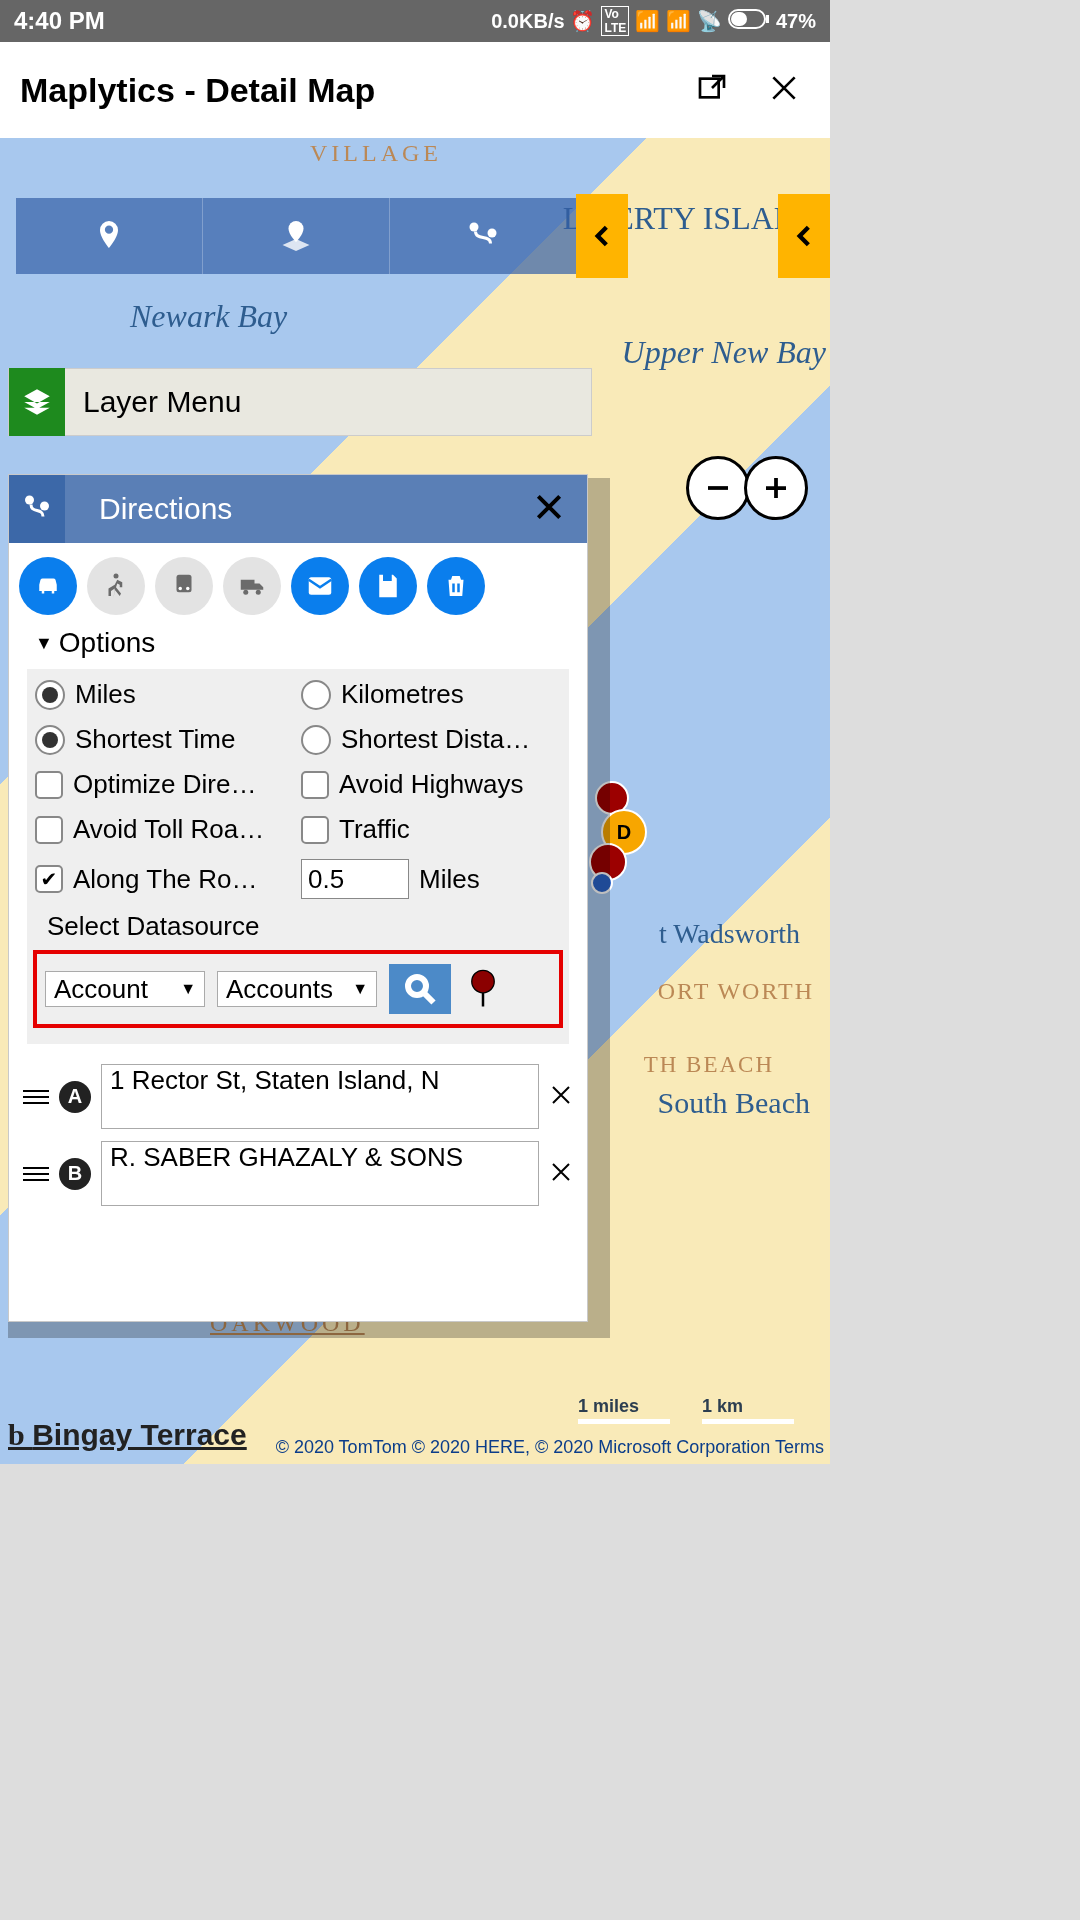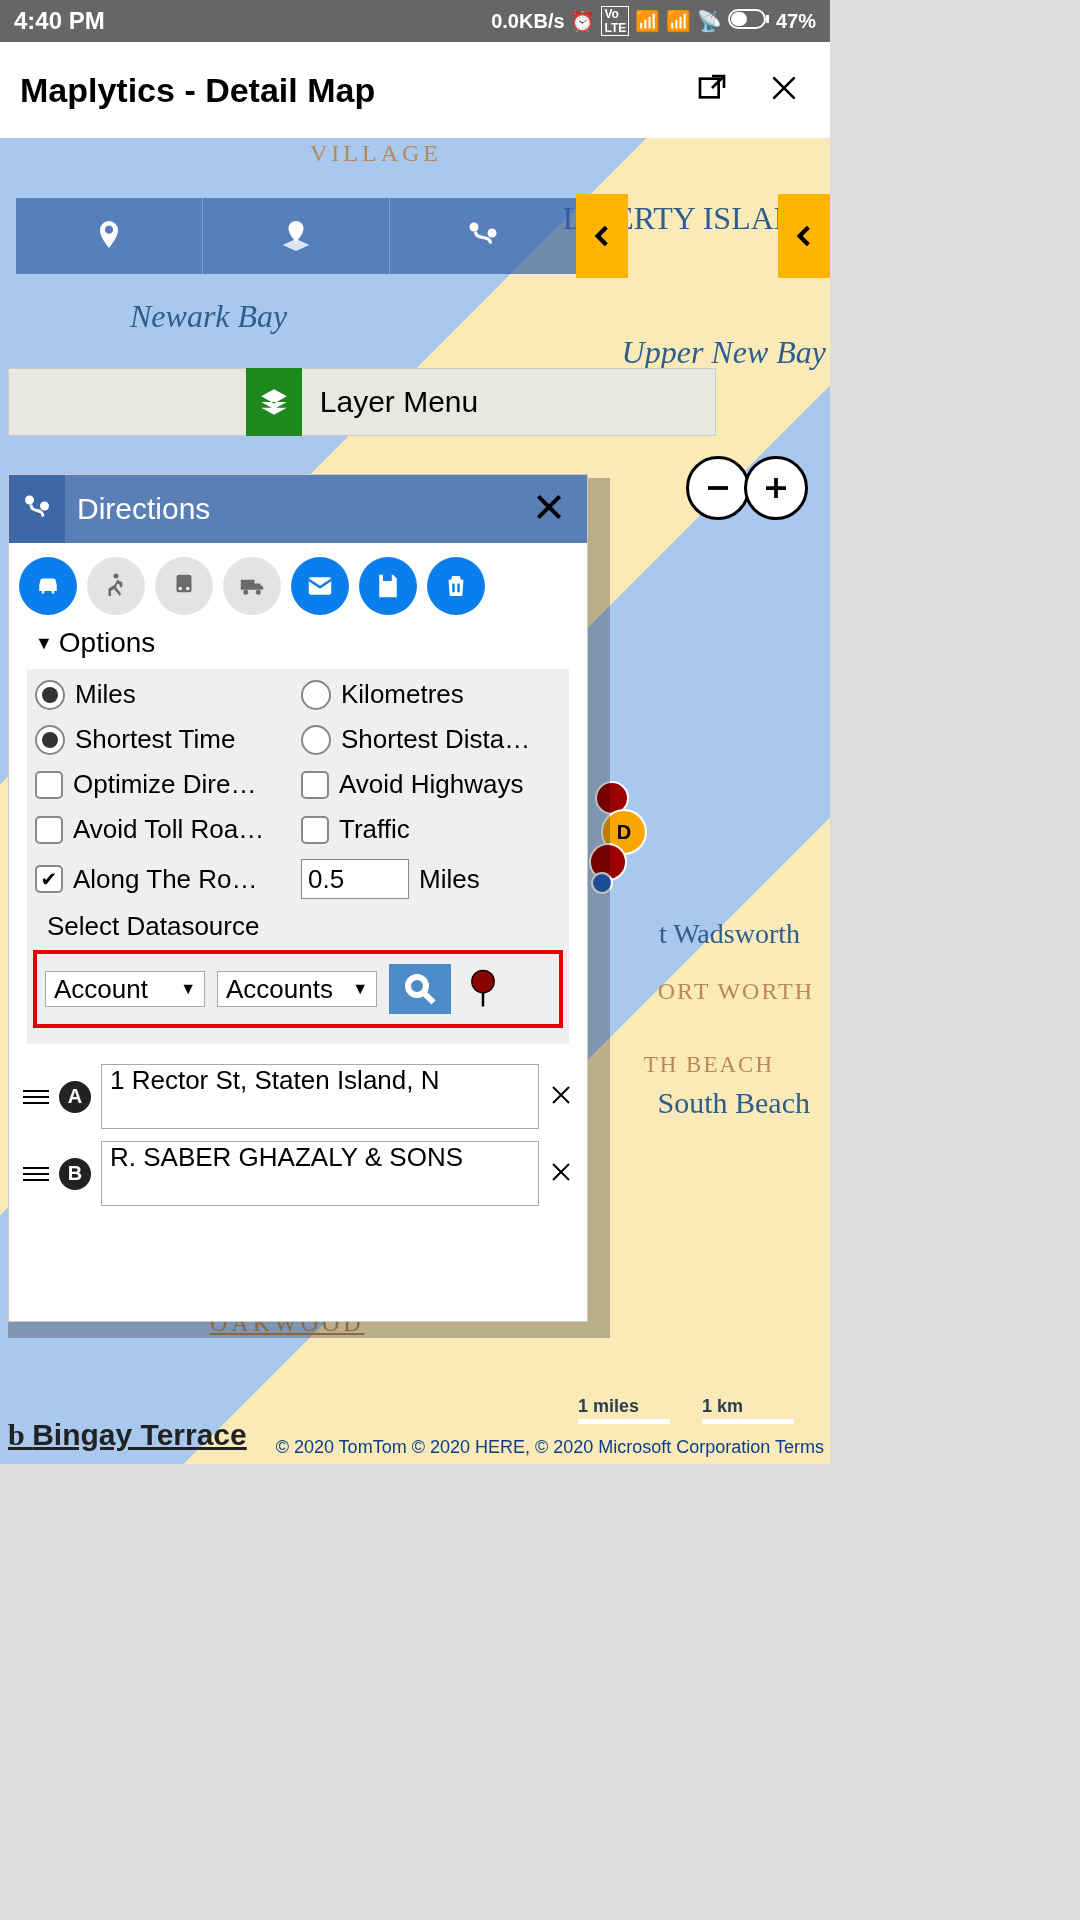--- a/index.html
+++ b/index.html
@@ -84,23 +84,23 @@
     width:64px;height:64px;border-radius:50%;
     background:#fff;border:3px solid #000;
     display:flex;align-items:center;justify-content:center;
     margin-left:-6px;
   }
   .zoom-btn svg{width:30px;height:30px;stroke:#000;stroke-width:3;}
 
   
   .layer-menu {
     position:absolute; top:230px; left:8px;
-    width:708px; height:68px;
+    width:584px; height:68px;
     background:#e9e8e0; border:1px solid #ccc;
-    display:flex; align-items:center; gap:18px;justify-content:center;
+    display:flex; align-items:center; gap:18px;
   }
   .layer-icon{width:56px;height:68px;background:#1e8a1e;display:flex;align-items:center;justify-content:center;}
   .layer-icon svg{width:34px;height:34px;fill:#fff;}
   .layer-title{font-size:30px;}
 
   
   .panel-shadow{
     position:absolute; top:340px; left:8px;
     width:602px; height:860px;
     background:rgba(0,0,0,.25);
@@ -113,21 +113,21 @@
   }
   .panel-head{
     height:68px;background:#5a7fb6;color:#fff;
     display:flex;align-items:center;
   }
   .panel-head-icon{
     width:56px;height:68px;background:#3c68a8;
     display:flex;align-items:center;justify-content:center;
   }
   .panel-head-icon svg{width:36px;height:36px;fill:#fff;}
-  .panel-head-title{font-size:30px;margin-left:12px;}
+  .panel-head-title{font-size:30px;margin-left:34px;}
   .panel-head-close{margin-left:auto;margin-right:22px;}
   .panel-head-close svg{width:32px;height:32px;stroke:#000;stroke-width:3;}
 
   .mode-row{padding:14px 10px 6px 10px;display:flex;gap:10px;}
   .mode-btn{
     width:58px;height:58px;border-radius:50%;
     display:flex;align-items:center;justify-content:center;
   }
   .mode-active{background:#0a7eed;}
   .mode-active svg{fill:#fff;}

